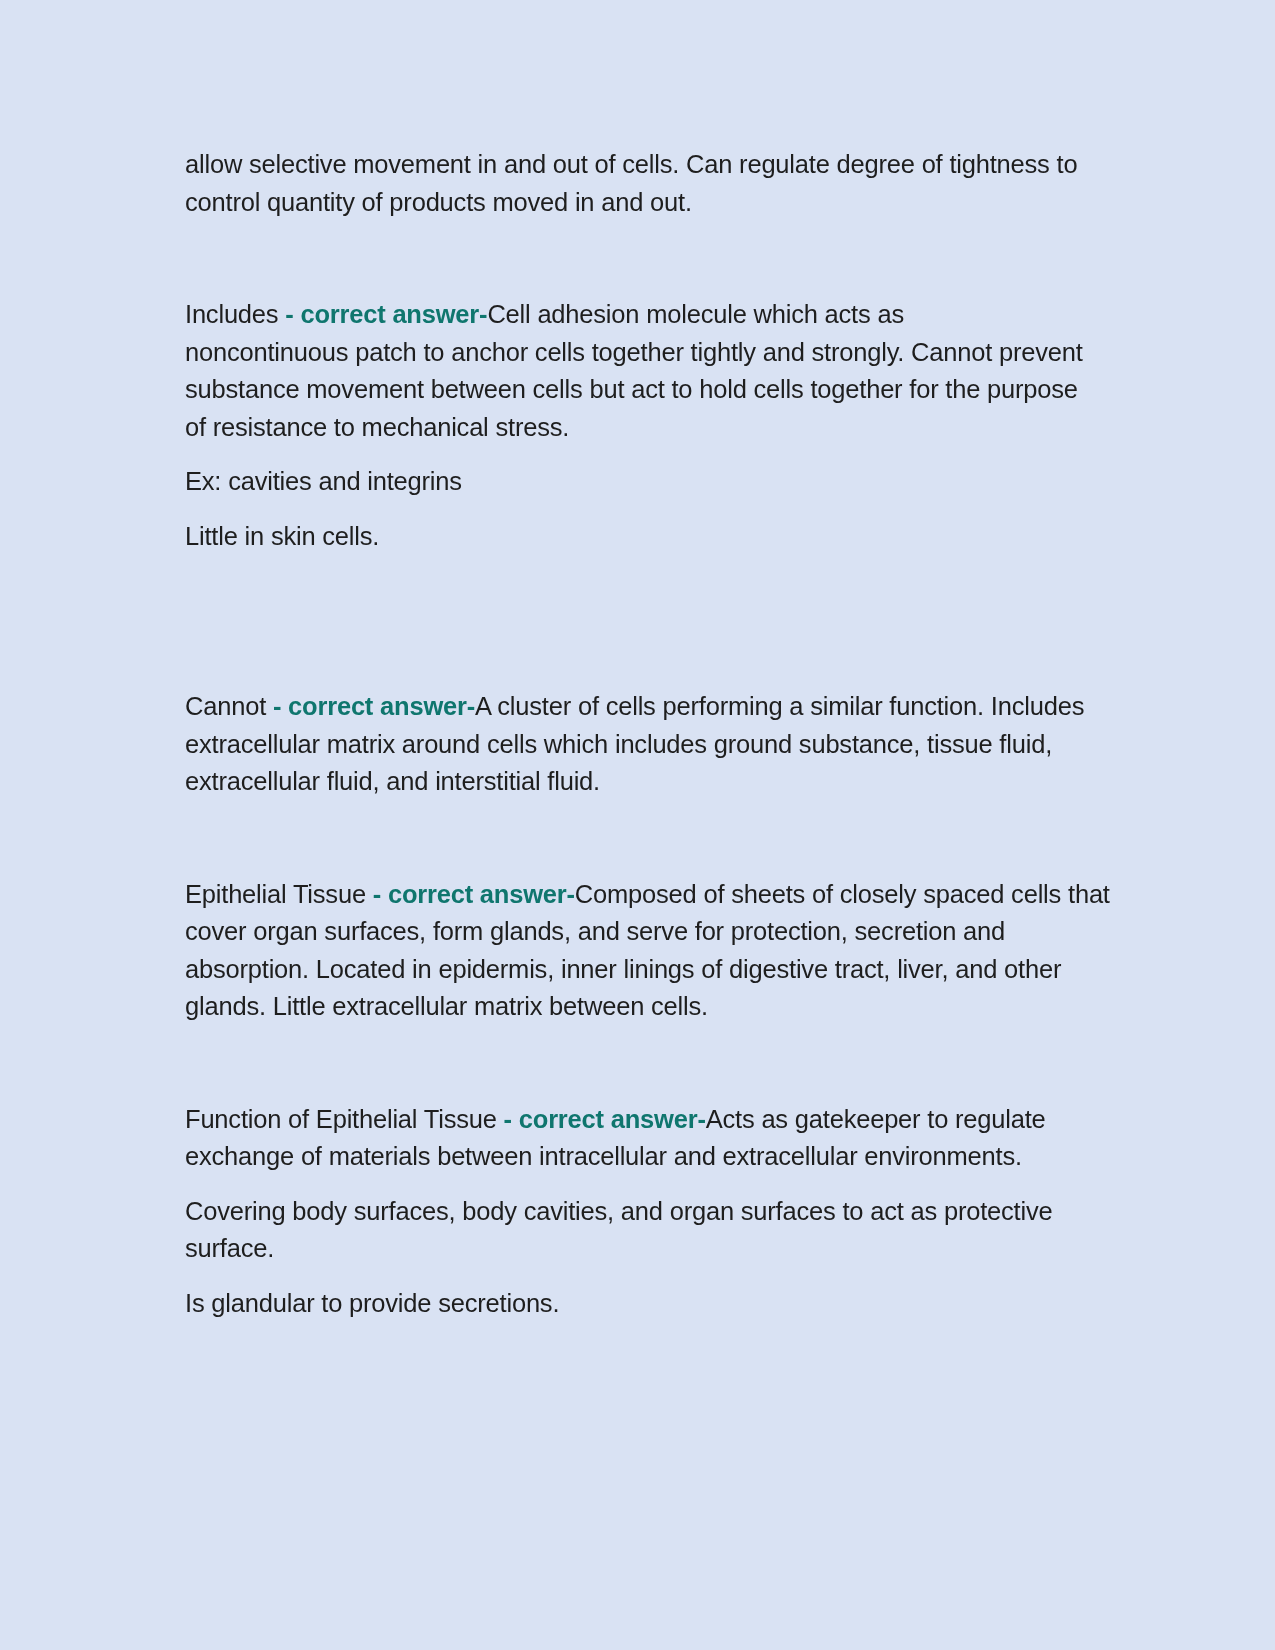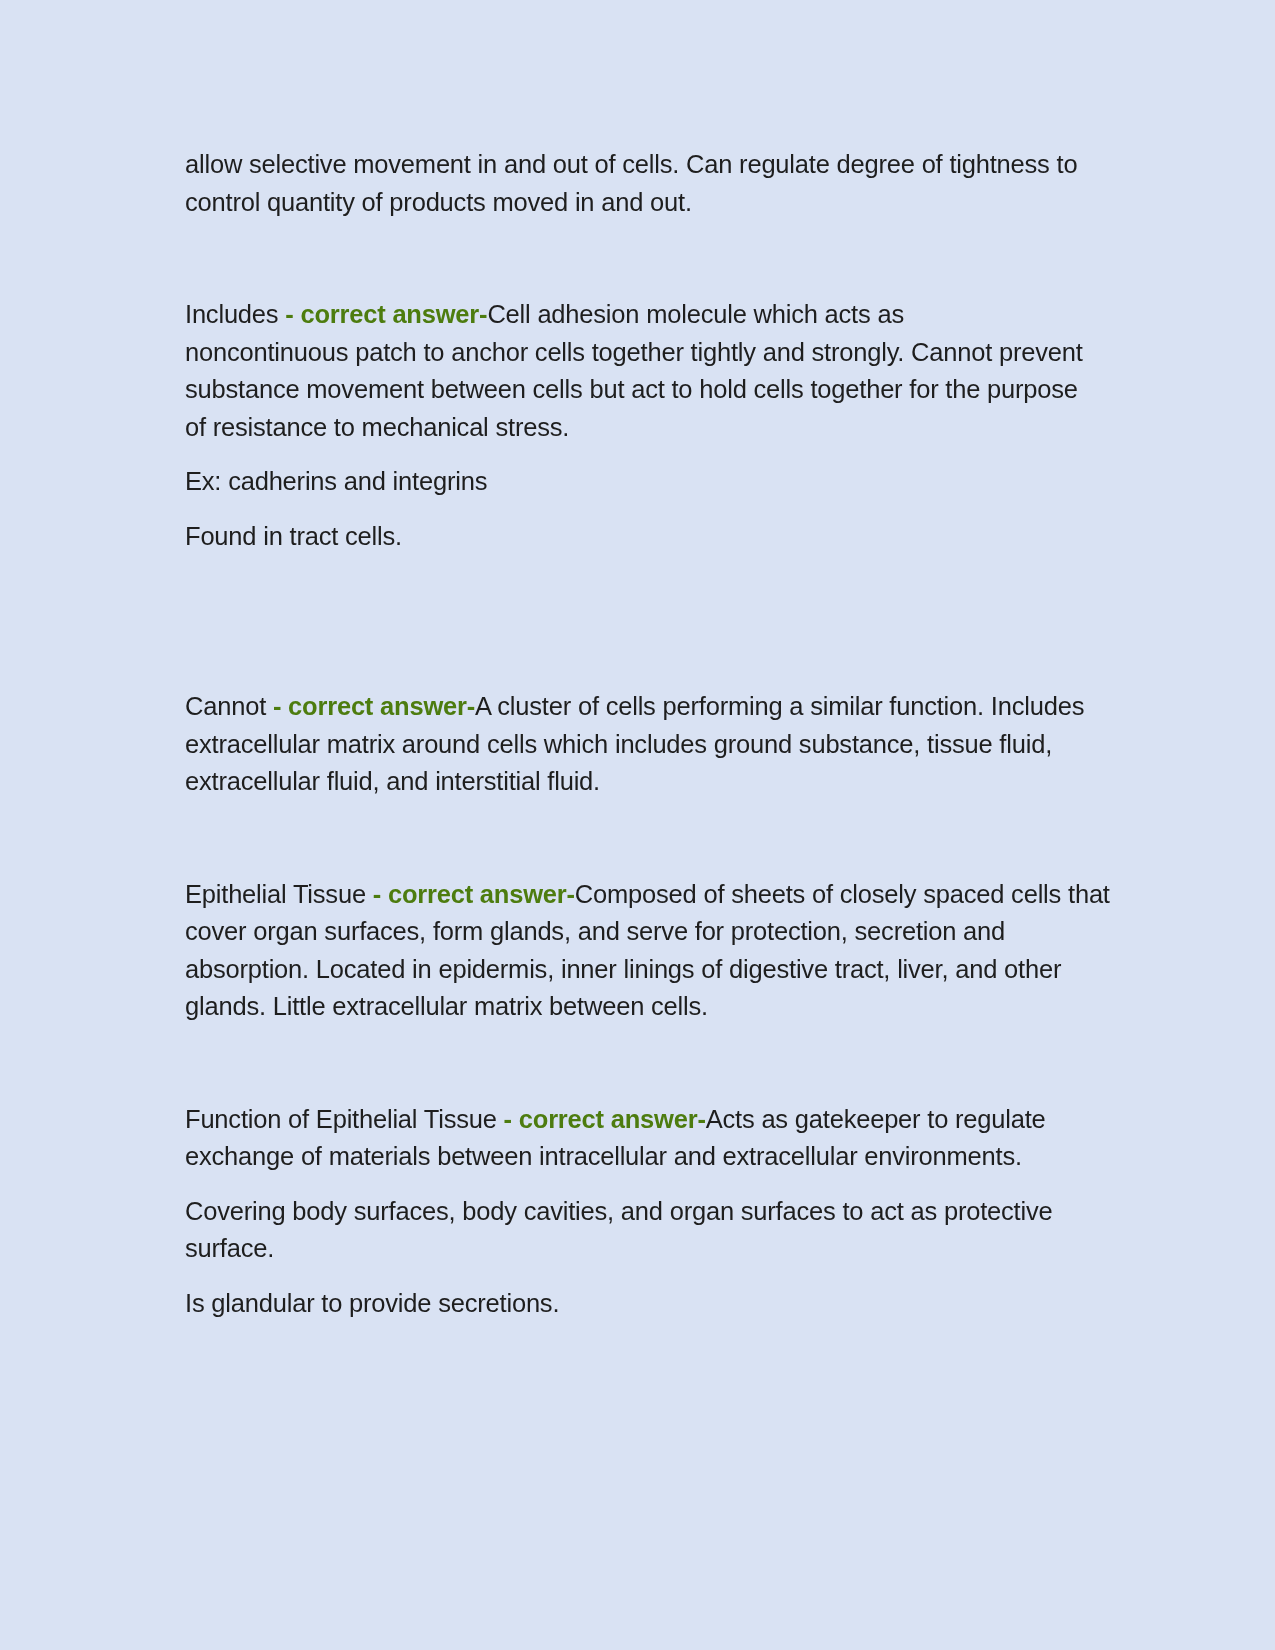--- a/index.html
+++ b/index.html
@@ -24,21 +24,21 @@
   }
   .para {
     margin: 0 0 17px 0;
     max-width: 1085px;
     font-size: 25.5px;
     line-height: 37.5px;
     letter-spacing: -0.2px;
     white-space: pre-line;
   }
   .answer-marker {
-    color: #4d7c0f;
+    color: #0f766e;
     font-weight: bold;
   }
   .blank-line {
     height: 58px;
   }
 </style>
 </head>
 <body>
 
 <main class="page">
@@ -46,23 +46,23 @@
   <p class="para">allow selective movement in and out of cells. Can regulate degree of tightness to
 control quantity of products moved in and out.</p>
 
   <div class="blank-line"></div>
 
   <p class="para"><span>Includes </span><span class="answer-marker">- correct answer-</span><span>Cell adhesion molecule which acts as
 noncontinuous patch to anchor cells together tightly and strongly. Cannot prevent
 substance movement between cells but act to hold cells together for the purpose
 of resistance to mechanical stress.</span></p>
 
-  <p class="para">Ex: cadherins and integrins</p>
+  <p class="para">Ex: cavities and integrins</p>
 
-  <p class="para">Found in tract cells.</p>
+  <p class="para">Little in skin cells.</p>
 
   <div class="blank-line"></div>
 
 
   <div class="blank-line"></div>
 
   <p class="para"><span>Cannot </span><span class="answer-marker">- correct answer-</span><span>A cluster of cells performing a similar function. Includes
 extracellular matrix around cells which includes ground substance, tissue fluid,
 extracellular fluid, and interstitial fluid.</span></p>
 

